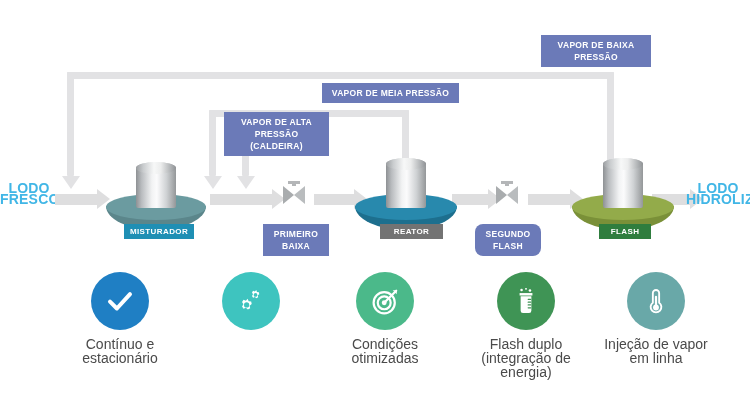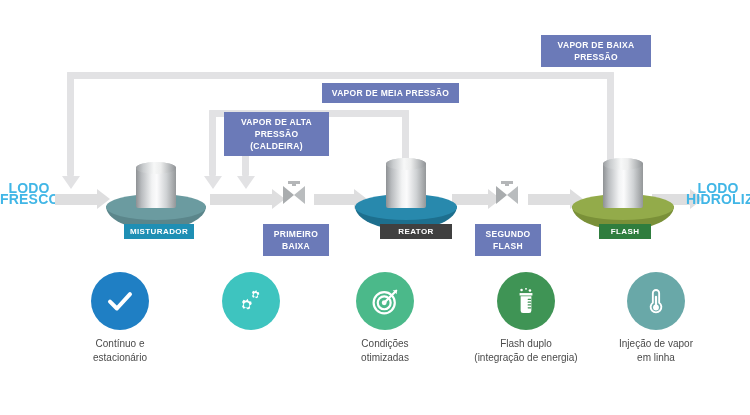--- a/index.html
+++ b/index.html
@@ -139,21 +139,21 @@
   
   .feature { position: absolute; width: 140px; text-align: center; }
   .feature .circle {
     width: 58px; height: 58px;
     border-radius: 50%;
     margin: 0 auto;
     display: flex; align-items: center; justify-content: center;
   }
   .feature .caption {
     margin-top: 7px;
-    font-size: 10px;
+    font-size: 14px;
     color: #4a4a4a;
     line-height: 14px;
     white-space: pre-line;
   }
   svg { display: block; }
 </style>
 </head>
 <body>
 
 <div id="stage">
@@ -220,30 +220,30 @@
 
   <div class="unit" style="left:355px; top:158px;">
     <div class="tank-top" style="left:31px; top:0px; width:40px; height:12px;"></div>
     <div class="tank-body" style="left:31px; top:6px; width:40px; height:46px;"></div>
     <div class="leg" style="left:34px; top:44px; height:22px;"></div>
     <div class="leg" style="left:67px; top:44px; height:22px;"></div>
     <div class="disc-side" style="left:0px; top:48px; width:102px; height:24px; background:#1d6f8e;"></div>
     <div class="disc" style="left:0px; top:36px; width:102px; height:26px; background:#2889ad;"></div>
     <div class="tank-body" style="left:31px; top:6px; width:40px; height:44px;"></div>
     <div class="tank-top" style="left:31px; top:0px; width:40px; height:12px;"></div>
-    <div class="unit-label" style="left:25px; top:66px; width:72px; background:#404040;">REATOR</div>
+    <div class="unit-label" style="left:25px; top:66px; width:63px; background:#737373;">REATOR</div>
   </div>
 
   <div class="valve" style="left:496px; top:181px; width:22px; height:23px;">
     <div class="cap"></div>
     <div class="stem"></div>
     <div class="bow-l"></div>
     <div class="bow-r"></div>
   </div>
-  <div class="steam-label" style="left:475px; top:224px; width:66px;">SEGUNDO
+  <div class="steam-label" style="left:475px; top:224px; width:66px;border-radius:8px;">SEGUNDO
 FLASH</div>
 
   <div class="unit" style="left:572px; top:158px;">
     <div class="tank-top" style="left:31px; top:0px; width:40px; height:12px;"></div>
     <div class="tank-body" style="left:31px; top:6px; width:40px; height:46px;"></div>
     <div class="leg" style="left:34px; top:44px; height:22px;"></div>
     <div class="leg" style="left:67px; top:44px; height:22px;"></div>
     <div class="disc-side" style="left:0px; top:48px; width:102px; height:24px; background:#7a9038;"></div>
     <div class="disc" style="left:0px; top:36px; width:102px; height:26px; background:#93ab4a;"></div>
     <div class="tank-body" style="left:31px; top:6px; width:40px; height:44px;"></div>

